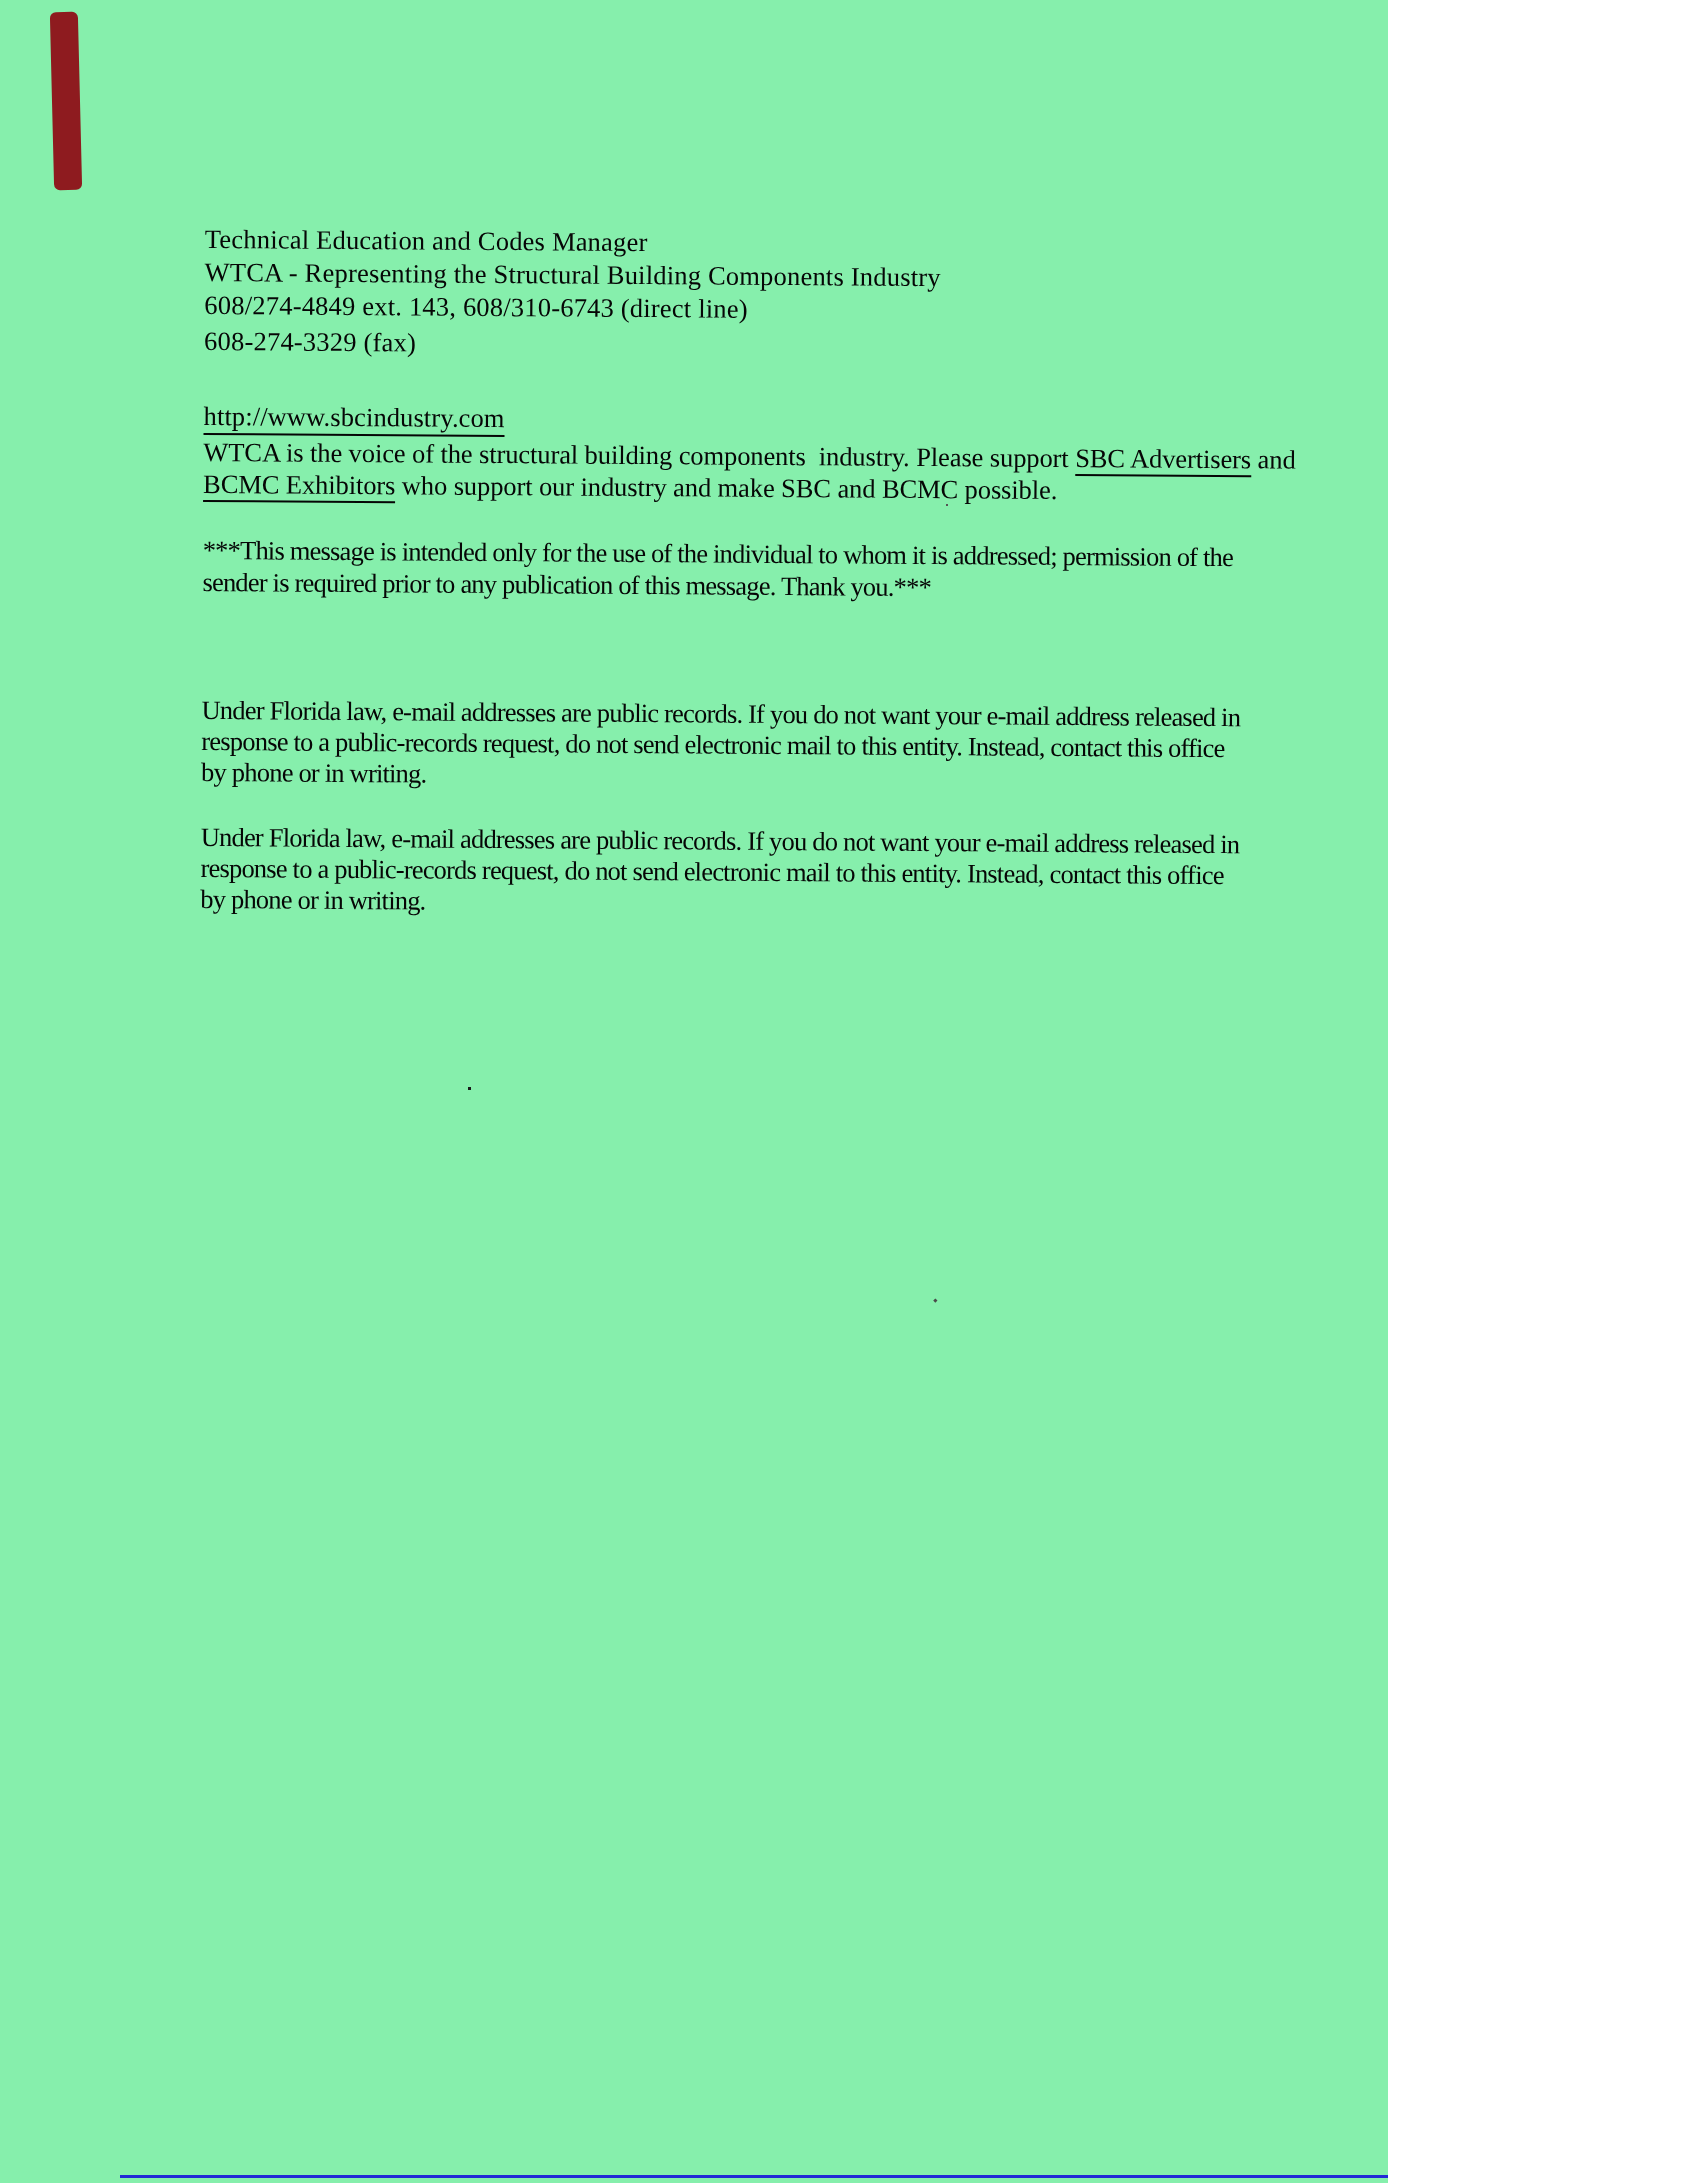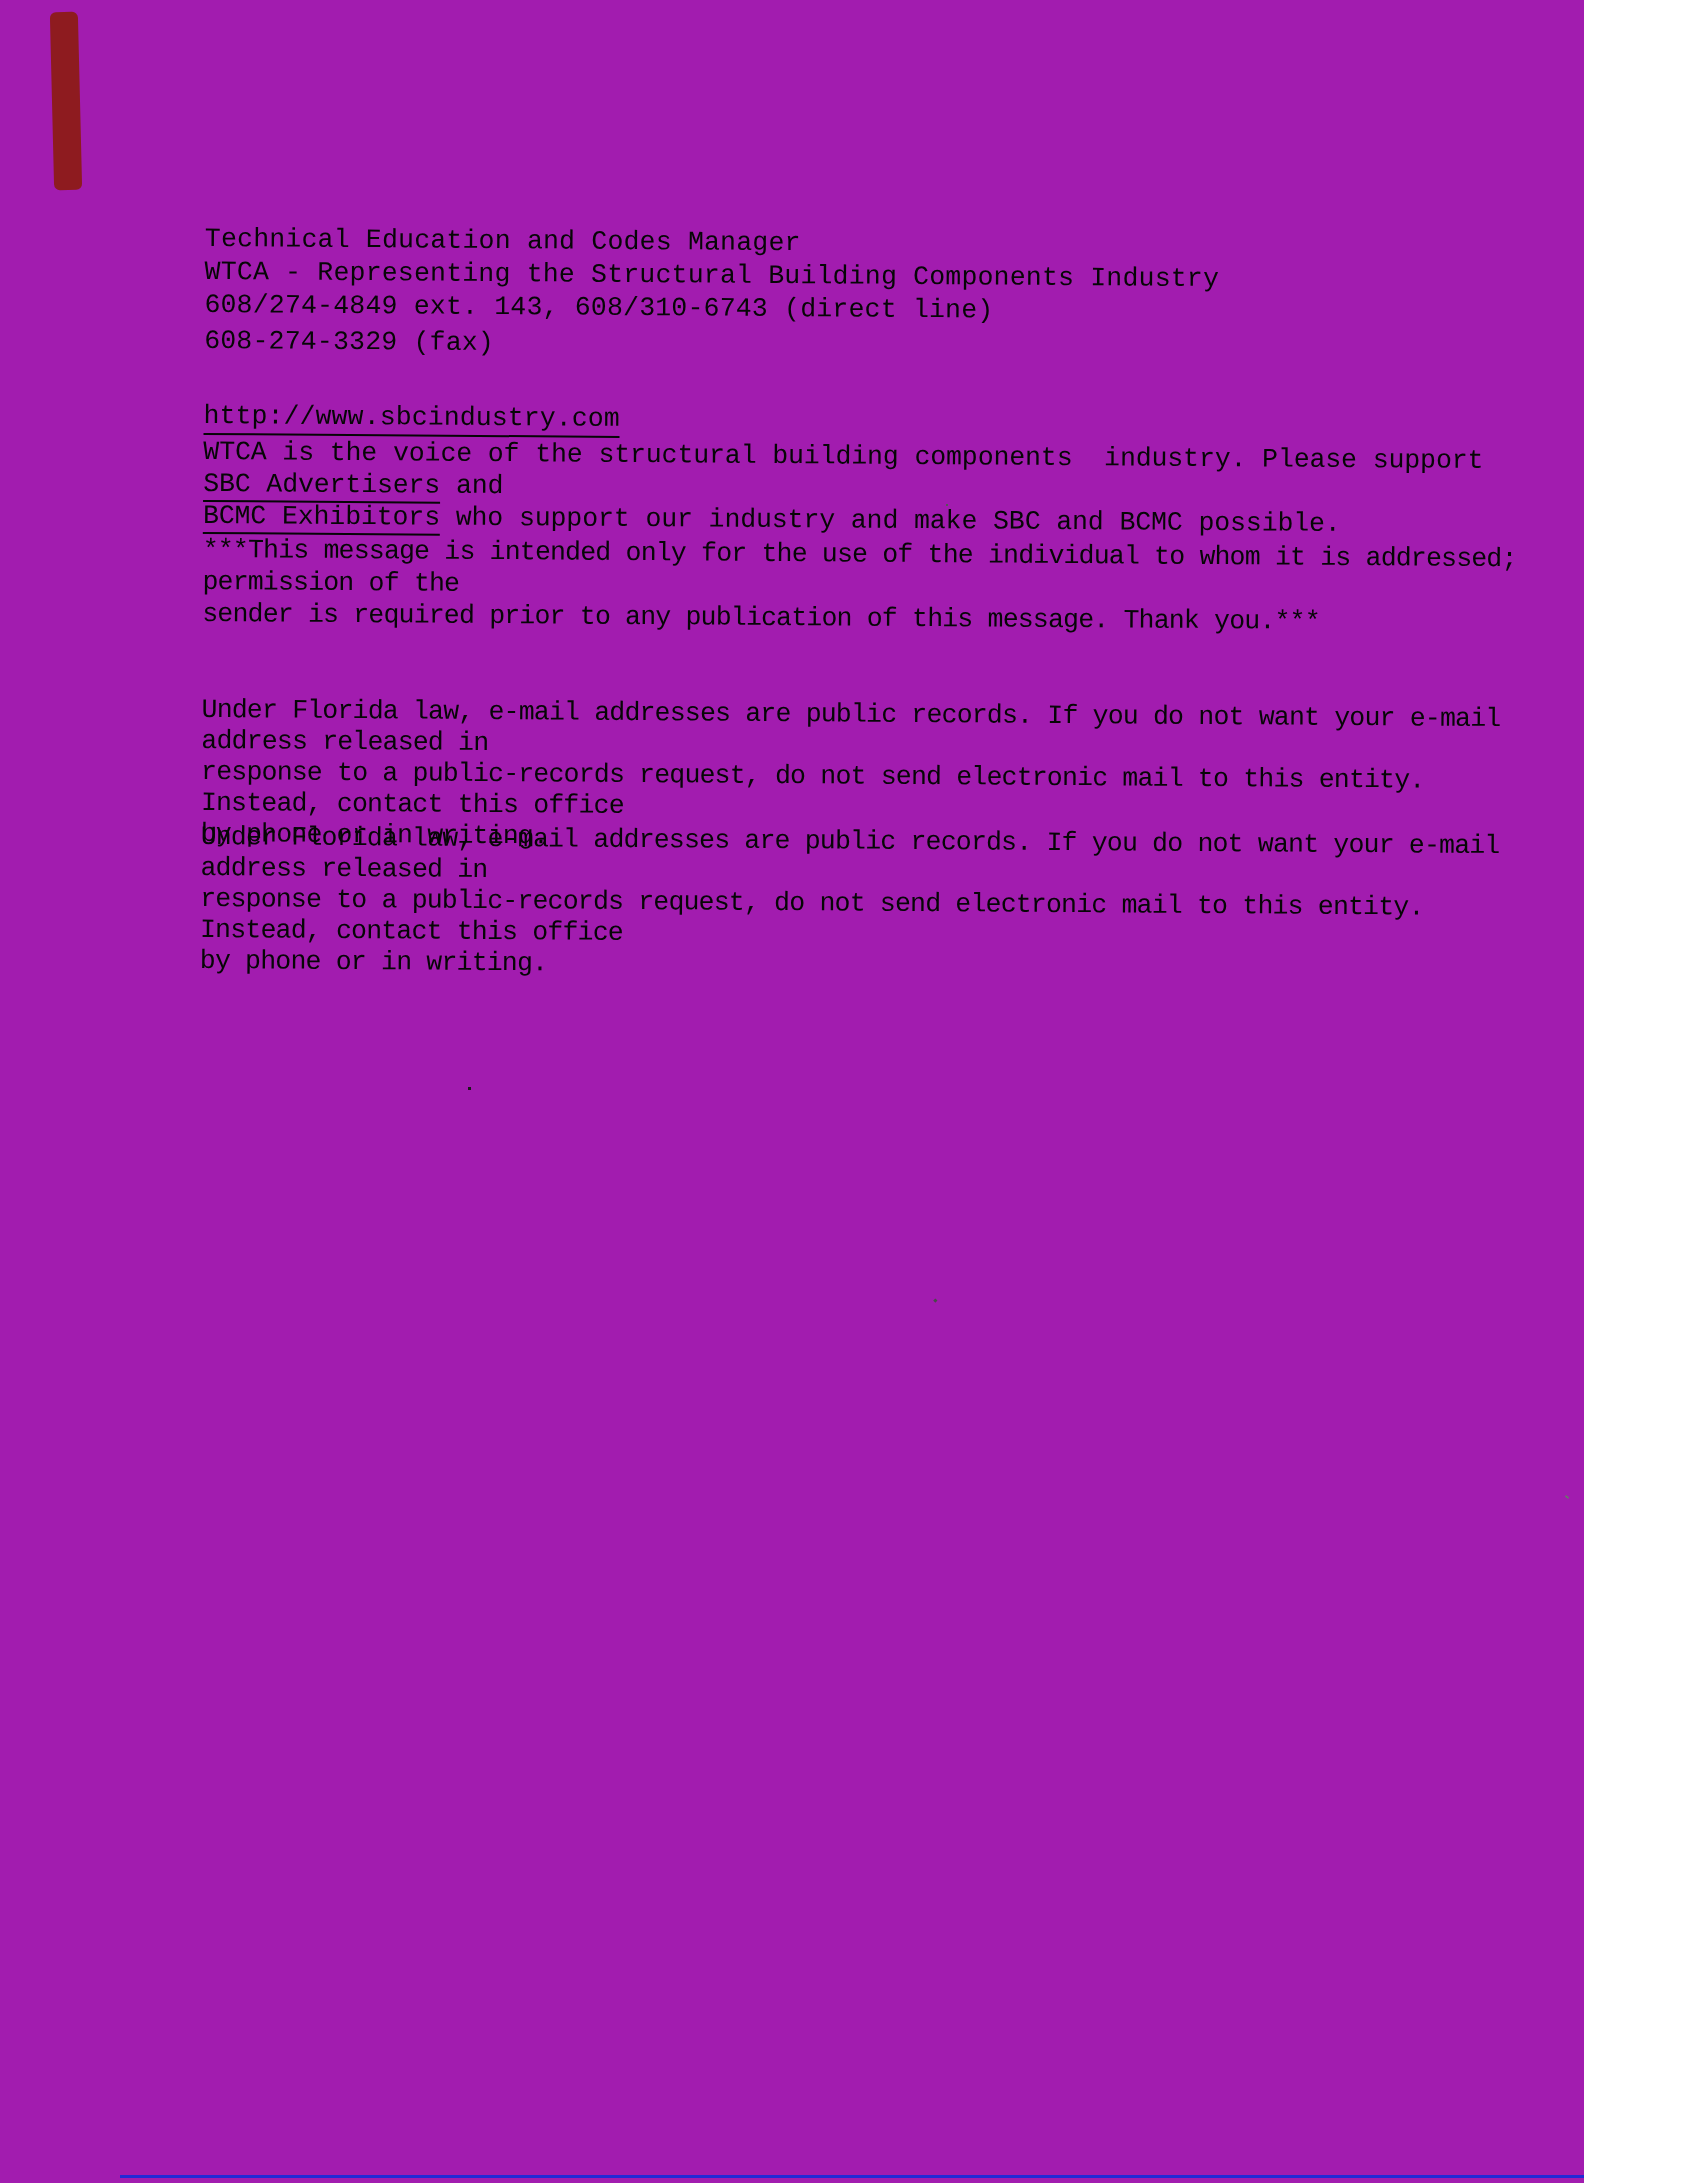--- a/index.html
+++ b/index.html
@@ -1,23 +1,23 @@
 <!DOCTYPE html>
 <html style="font-size:10.6px"><head>
 <meta charset="utf-8">
 <title>Scanned Document</title>
 <style>
   html, body { margin: 0; padding: 0; background: #ffffff; }
   #page {
     position: relative;
-    width: 1584px;
+    width: 1388px;
     height: 2183px;
-    background: #a21caf;
+    background: #86efac;
     overflow: hidden;
-    font-family: Liberation Mono, monospace;
+    font-family: Liberation Serif, serif;
     color: #000000;
   }
 
   
   #content {
     position: absolute;
     left: 205px;
     top: 223px;
     width: 1325px;
     transform: rotate(0.4deg);

